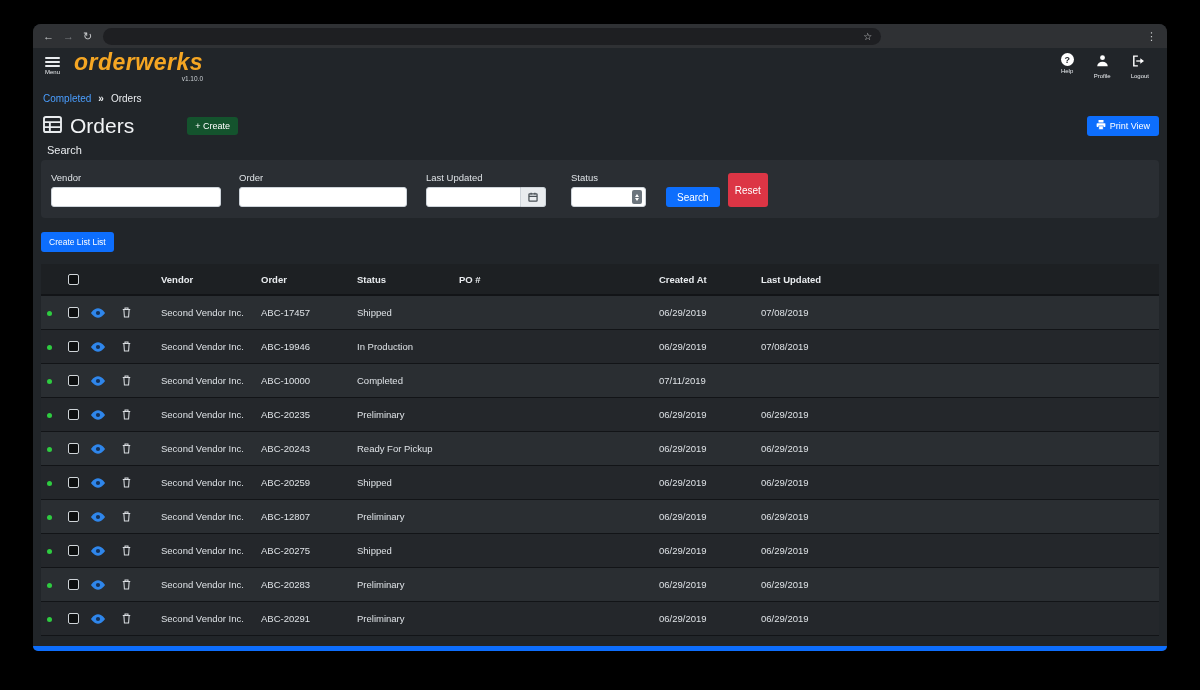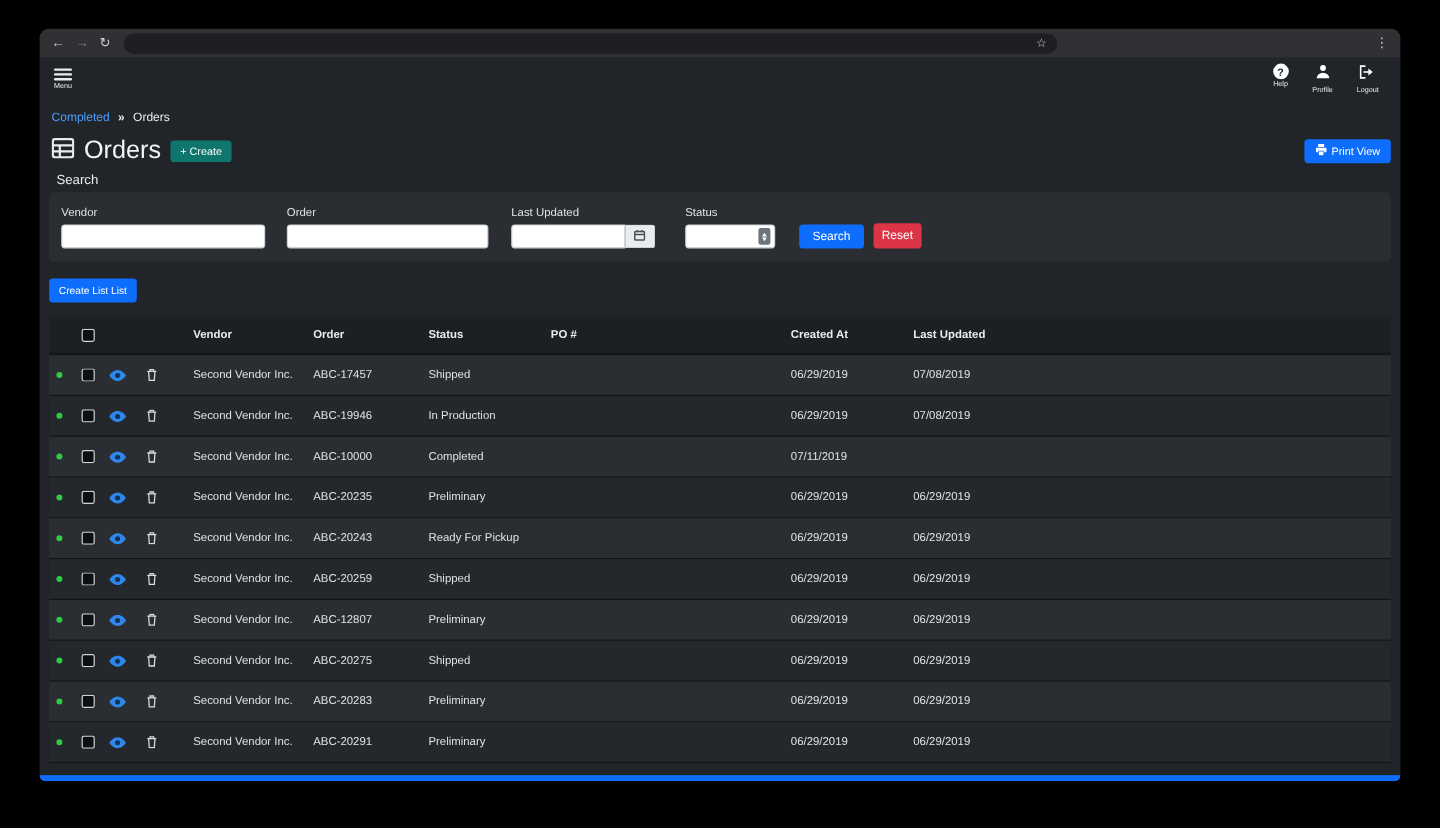--- a/index.html
+++ b/index.html
@@ -54,24 +54,24 @@
   .breadcrumb { margin-top:9px; padding-left:2px; display:flex; align-items:center;
                 gap:7px; font-size:10px; }
   .breadcrumb a { color:#4a9eff; text-decoration:none; }
   .breadcrumb .sep { color:#e9ecef; font-weight:bold; }
   .breadcrumb .current { color:#e9ecef; }
 
   .titlerow { margin-top:10px; display:flex; align-items:center; gap:8px; padding-left:2px; }
   .page-title { font-size:21px; color:#f1f3f5; font-weight:400; }
   .btn { border:none; border-radius:3px; color:#fff; display:inline-flex;
          align-items:center; gap:4px; cursor:pointer; font-family:inherit; }
-  .btn-create { background:#0f766e; font-size:9px; padding:4px 8px; }
+  .btn-create { background:#14532d; font-size:9px; padding:4px 8px;margin-left:45px; }
   .btn-print { background:#0d6efd; font-size:9px; padding:4px 9px; margin-left:auto; }
   .btn-search { background:#0d6efd; font-size:10px; padding:4px 11px; height:20px; }
-  .btn-reset { background:#dc3545; font-size:10px; padding:4px 7px; height:21px; margin-left:8px; }
+  .btn-reset { background:#dc3545; font-size:10px; padding:4px 7px; height:34px; margin-left:8px; }
   .btn-picklist { background:#0d6efd; font-size:8.5px; padding:5px 8px; margin-top:14px; }
 
   .search-label { margin-top:6px; padding-left:6px; font-size:11px; color:#e9ecef; }
   .searchpanel { margin-top:4px; background:#2a2e33; border-radius:4px; height:58px;
                  padding:9px 10px 11px; display:flex; align-items:flex-end; }
   .sfield { display:flex; flex-direction:column; gap:4px; }
   .sfield .flabel { font-size:9.5px; color:#dee2e6; }
   .sinput { height:20px; background:#fff; border:1px solid #ced4da; border-radius:3px;
             font-size:10px; padding:0 5px; color:#212529; font-family:inherit; }
   .w-vendor{width:170px; margin-right:18px;} .w-order{width:168px; margin-right:19px;}
@@ -134,20 +134,24 @@
 
     <div class="appheader">
       <div class="menu-btn">
         <span class="hamburger">
             <i></i>
             <i></i>
             <i></i>
           </span>
         <span class="menu-label">Menu</span>
       </div>
+      <div class="logo">
+        <span class="logo-text">orderwerks</span>
+        <span class="logo-version">v1.10.0</span>
+      </div>
       <div class="hdr-actions">
         <div class="hdr-action">
           <span class="circle-icon">?</span>
           <span class="lbl">Help</span>
         </div>
         <div class="hdr-action">
           <span>
             <svg width="13" height="13" viewBox="0 0 16 16" fill="#fff">
                 <circle cx="8" cy="4.5" r="3"></circle>
                 <path d="M1.5 15a6.5 5.5 0 0 1 13 0z"></path>

